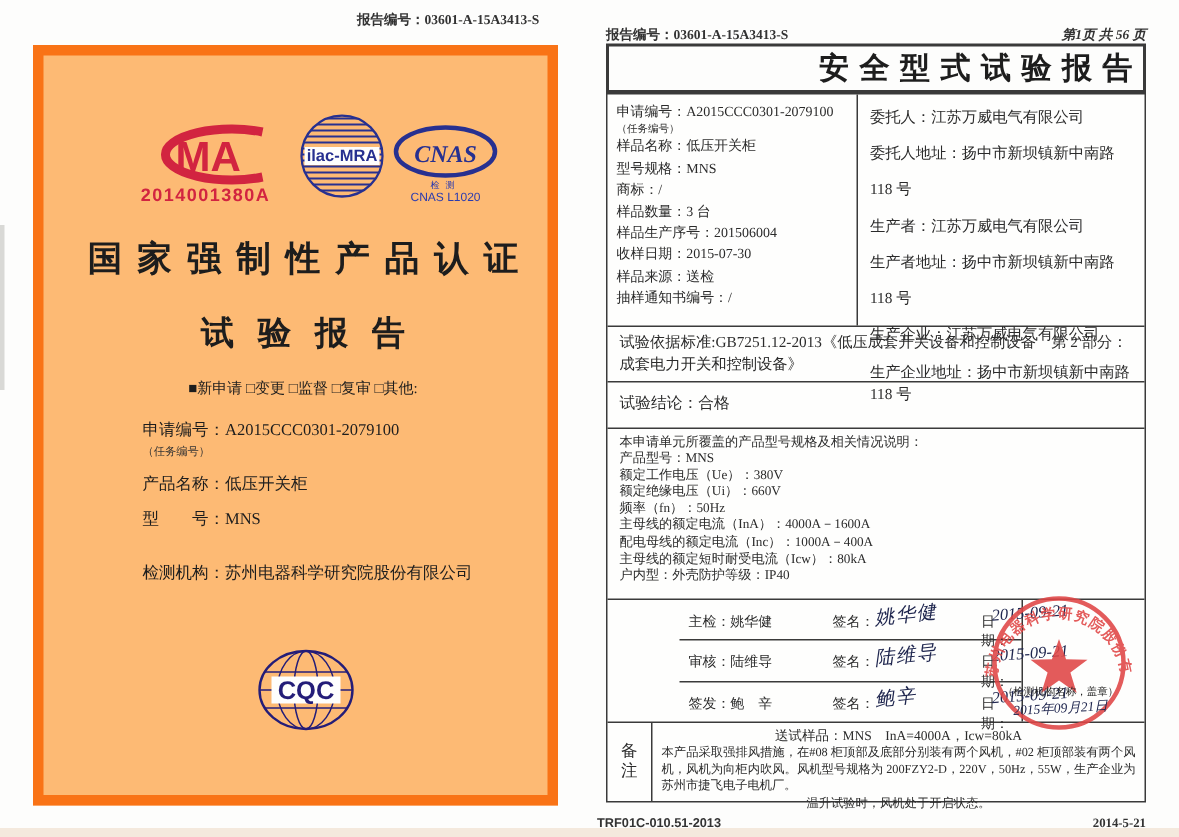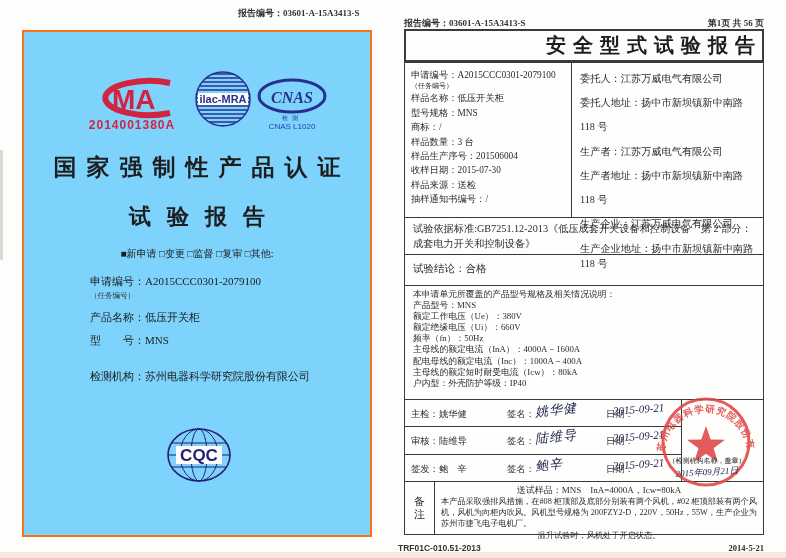--- a/index.html
+++ b/index.html
@@ -4,58 +4,58 @@
 <style>
   html,body{margin:0;padding:0;background:#fdfdfc;}
   #canvas{position:relative;width:786px;height:558px;overflow:hidden;
           font-family:"Liberation Serif", serif;color:#2b2b2b;background:#fdfdfc;}
   .abs{position:absolute;}
   .scan-strip{left:0;bottom:0;width:786px;height:6px;background:#f4e9dd;}
   .edge-smudge{left:0;top:150px;width:3px;height:110px;background:#c9c9c6;opacity:.7;}
 
   
   .lp-repno{left:238px;top:7px;width:134px;font-size:9px;font-weight:bold;color:#333;}
-  #left-page{left:22px;top:30px;width:350px;height:507px;border:2px solid #f97316;background:#7dd3fc;box-sizing:border-box;}
+  #left-page{left:22px;top:30px;width:350px;height:507px;border:7px solid #f97316;background:#fdba74;box-sizing:border-box;}
   .lp-cma{left:58px;top:44px;width:100px;height:44px;}
   .lp-cma-num{left:52px;top:86px;width:112px;text-align:center;color:#d22440;font-size:12px;font-weight:bold;letter-spacing:1px;font-family:"Liberation Sans",sans-serif;}
   .lp-ilac{left:168px;top:36px;width:62px;height:62px;}
   .lp-cnas{left:232px;top:44px;width:72px;height:42px;}
   .lp-cnas-sub1{left:240px;top:82px;width:56px;text-align:center;font-size:6px;color:#2a3bb0;letter-spacing:4px;}
   .lp-cnas-sub2{left:230px;top:90px;width:76px;text-align:center;font-size:8px;color:#2a3bb0;font-family:"Liberation Sans",sans-serif;}
   .lp-title{left:0;top:120px;width:346px;text-align:center;font-size:23px;font-weight:bold;letter-spacing:10px;text-indent:10px;color:#1d1d1d;}
   .lp-subtitle{left:0;top:170px;width:346px;text-align:center;font-size:22px;font-weight:bold;letter-spacing:16px;text-indent:16px;color:#1d1d1d;}
   .lp-checks{left:0;top:215px;width:346px;text-align:center;font-size:10px;color:#1d1d1d;}
   .lp-field{left:66px;width:270px;font-size:11px;color:#1d1d1d;}
   .lp-note{left:66px;width:270px;font-size:7.5px;color:#333;}
   .lp-cqc{left:140px;top:392px;width:70px;height:62px;}
 
   
   #right-page{left:396px;top:14px;width:372px;height:544px;}
   .rp-repno{left:8px;top:3px;width:220px;font-size:9px;font-weight:bold;color:#333;}
-  .rp-pageno{left:240px;top:3px;width:128px;text-align:right;font-size:9px;font-weight:bold;color:#333;}
+  .rp-pageno{left:240px;top:3px;width:128px;text-align:right;font-size:9px;font-weight:bold;color:#333;font-style:italic;}
   .rp-titlebox{left:8px;top:15px;width:360px;height:33px;border:2px solid #3a3a3a;box-sizing:border-box;
                display:flex;align-items:center;justify-content:flex-end;}
   .rp-title{font-size:20px;font-weight:bold;letter-spacing:7px;text-indent:7px;color:#1d1d1d;}
   .rp-table{left:8px;top:48px;width:360px;border:1.5px solid #3a3a3a;box-sizing:border-box;background:#fefefd;}
   .row{border-bottom:1px solid #3a3a3a;box-sizing:border-box;position:relative;}
   .row:last-child{border-bottom:none;}
   .r1{height:155px;display:flex;}
   .r1-left{width:167px;border-right:1px solid #3a3a3a;box-sizing:border-box;padding:5px 4px 0 6px;}
   .r1-left div{font-size:9.3px;line-height:14.4px;white-space:nowrap;}
   .r1-left div.small{font-size:7px;line-height:9px;}
   .r1-right{flex:1;padding:4px 6px 0 8px;}
   .r1-right div{font-size:10.2px;line-height:24.2px;}
   .r1-right div:last-child{line-height:15px;padding-top:5px;}
   .r2{height:37px;padding:4px 8px;font-size:10.2px;line-height:14.5px;}
   .r3{height:31px;padding:7px 8px;font-size:10.5px;}
   .r4{height:114px;padding:3px 8px;}
   .r4 div{font-size:8.8px;line-height:11.1px;white-space:nowrap;}
   .r5{height:82px;display:flex;}
   .r5-left{width:277px;border-right:1px solid #3a3a3a;box-sizing:border-box;display:flex;flex-direction:column;}
-  .sig-row{flex:1;border-bottom:1px solid #3a3a3a;position:relative;font-size:9.3px;}
+  .sig-row{flex:1;border-bottom:1px solid #3a3a3a;position:relative;font-size:9.3px;margin-left:48px;}
   .sig-row:last-child{border-bottom:none;}
   .sig-role{position:absolute;left:6px;top:8px;white-space:nowrap;}
   .sig-label{position:absolute;left:102px;top:8px;}
   .sig-hand{position:absolute;left:130px;top:1px;font-size:13px;color:#20274f;font-style:italic;
             transform:rotate(-6deg);letter-spacing:1px;white-space:nowrap;}
   .date-label{position:absolute;left:201px;top:8px;}
   .date-hand{position:absolute;left:208px;top:3px;font-size:11px;color:#20274f;font-style:italic;transform:rotate(-4deg);white-space:nowrap;}
   .r5-right{flex:1;position:relative;overflow:visible;}
   .stamp-svg{position:absolute;left:-38px;top:-12px;width:120px;height:112px;opacity:.88;}
   .stamp-caption{position:absolute;left:-40px;top:56px;width:130px;text-align:center;font-size:7px;color:#222;}

